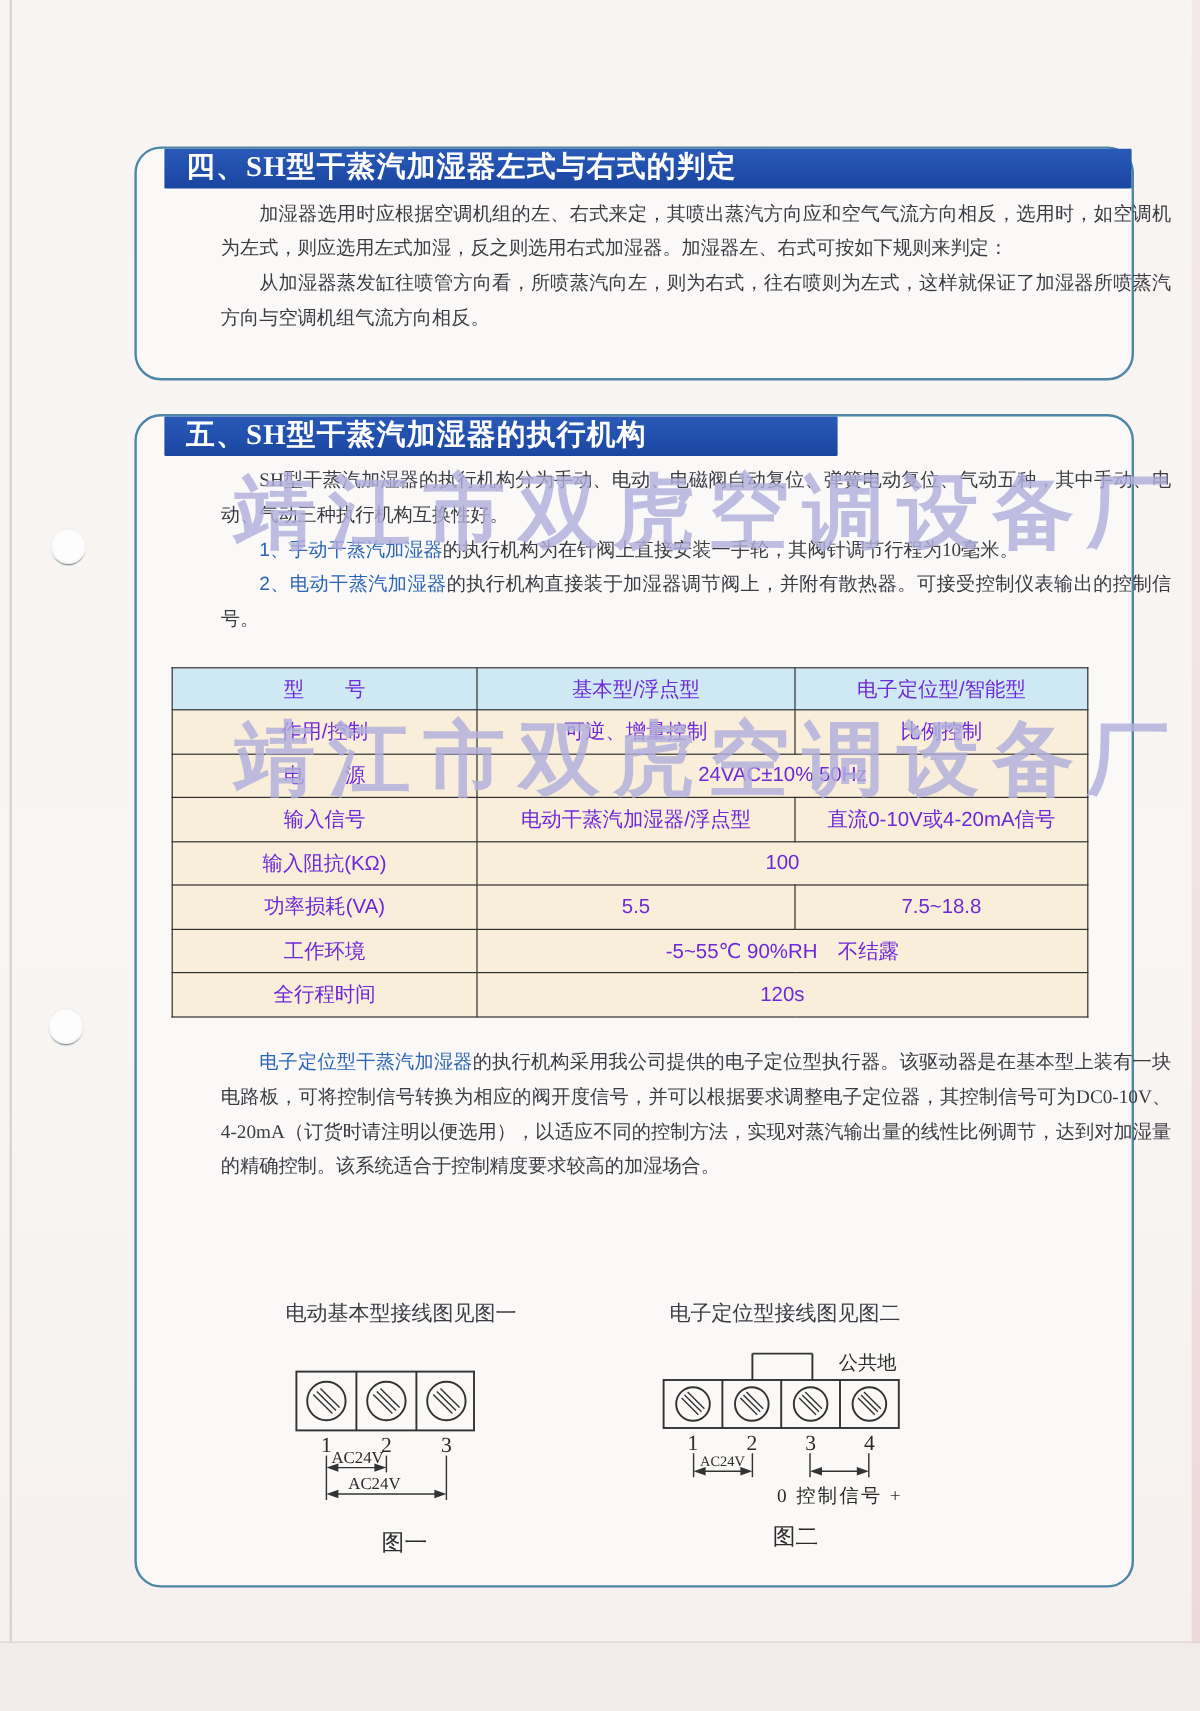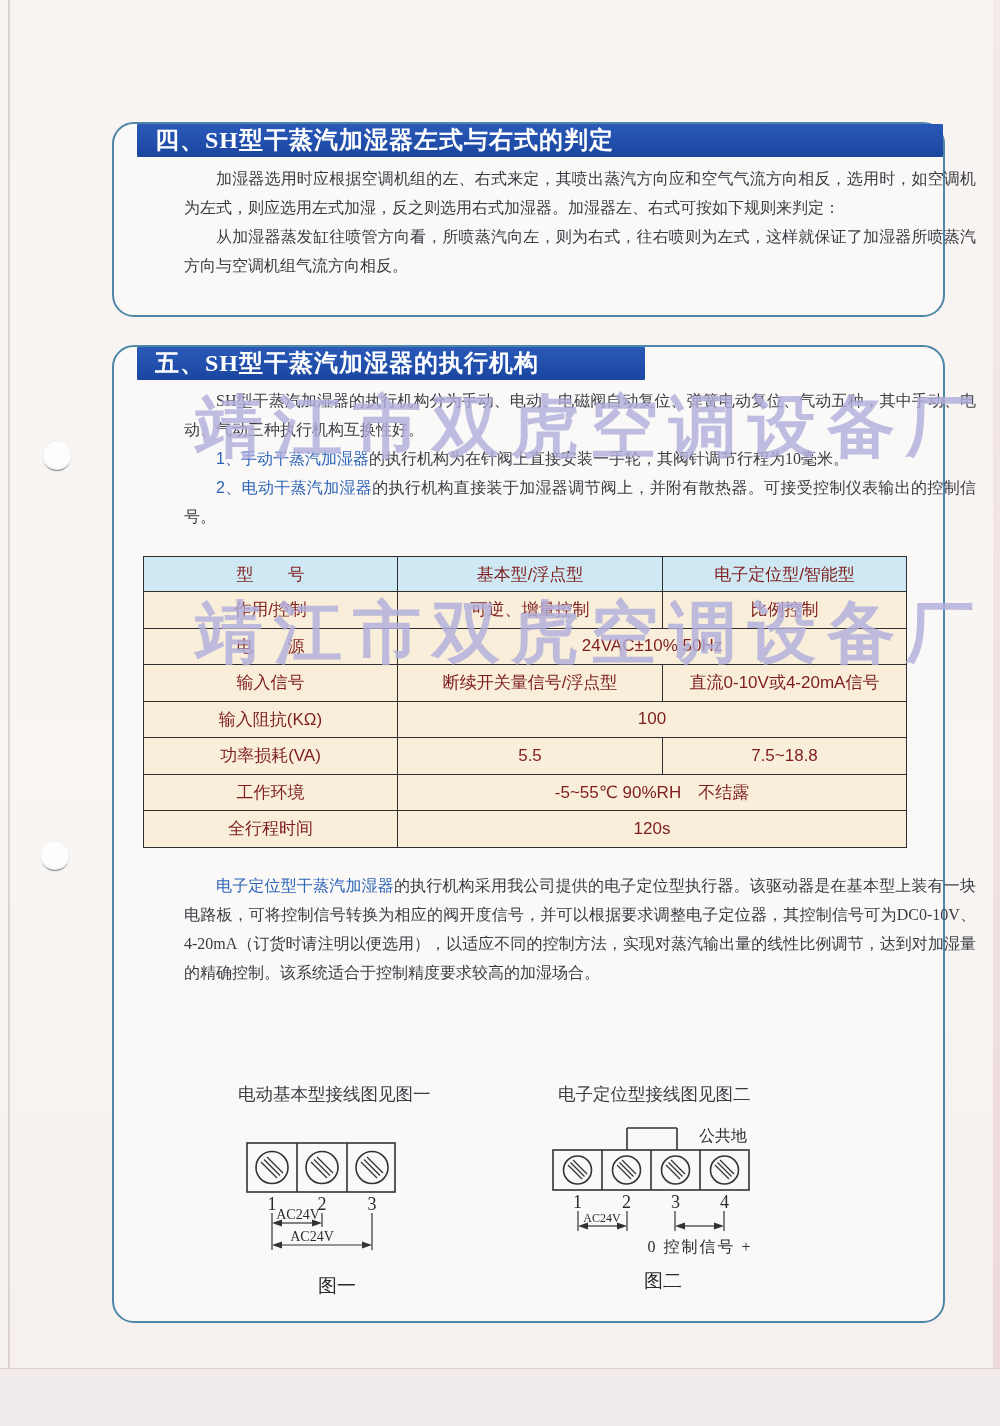--- a/index.html
+++ b/index.html
@@ -21,35 +21,35 @@
   .hole2{left:40px;top:840px;}
 
   
   .box{position:absolute;border:2px solid #4d86a6;border-radius:22px;background:#fbf9f7;}
   .box4{left:112px;top:122px;width:829px;height:191px;}
   .box5{left:112px;top:345px;width:829px;height:974px;}
   .bar{position:absolute;height:33px;background:linear-gradient(180deg,#2a59b8,#1a46a0);
     color:#fff;font-weight:bold;font-size:24px;line-height:33px;padding-left:18px;
     letter-spacing:1px;box-sizing:border-box;border-radius:1px;}
   .bar4{left:137px;top:124px;width:806px;}
-  .bar5{left:137px;top:347px;width:508px;}
+  .bar5{left:137px;top:347px;width:561px;}
 
   
   .flow{position:absolute;font-size:16px;line-height:29px;text-align:justify;
     color:#3b3b44;width:792px;left:140px;margin-left:44px;}
   .flow p{margin:0;text-indent:2em;}
   .s4text{top:164px;}
   .s5text{top:386px;}
   .p2text{top:871px;}
   .lead{font-family:"Liberation Sans","DejaVu Sans",sans-serif;font-weight:normal;color:#2b63b8;}
 
   
   .spec{position:absolute;left:143px;top:556px;width:763px;border-collapse:collapse;
     table-layout:fixed;font-family:"Liberation Sans","DejaVu Sans",sans-serif;
-    font-size:17px;color:#7f1d1d;}
+    font-size:17px;color:#6d28d9;}
   .spec td{border:1.5px solid #2f2f2f;text-align:center;height:35.5px;padding:0 4px;
     background:#f8eed9;font-weight:500;}
   .spec tr.head td{background:#cfe9f4;height:34px;}
   .col1{width:254px;}.col2{width:265px;}.col3{width:244px;}
 
   
   .figrefs{position:absolute;left:0;top:1082px;width:1000px;font-size:17.5px;color:#3b3b44;}
   .figrefs .refL{position:absolute;left:238px;}
   .figrefs .refR{position:absolute;left:558px;}
 
@@ -116,21 +116,21 @@
       <td>作用/控制</td>
       <td>可逆、增量控制</td>
       <td>比例控制</td>
     </tr>
     <tr>
       <td>电　　源</td>
       <td colspan="2">24VAC±10% 50Hz</td>
     </tr>
     <tr>
       <td>输入信号</td>
-      <td>断续开关量信号/浮点型</td>
+      <td>电动干蒸汽加湿器/浮点型</td>
       <td>直流0-10V或4-20mA信号</td>
     </tr>
     <tr>
       <td>输入阻抗(KΩ)</td>
       <td colspan="2">100</td>
     </tr>
     <tr>
       <td>功率损耗(VA)</td>
       <td>5.5</td>
       <td>7.5~18.8</td>

